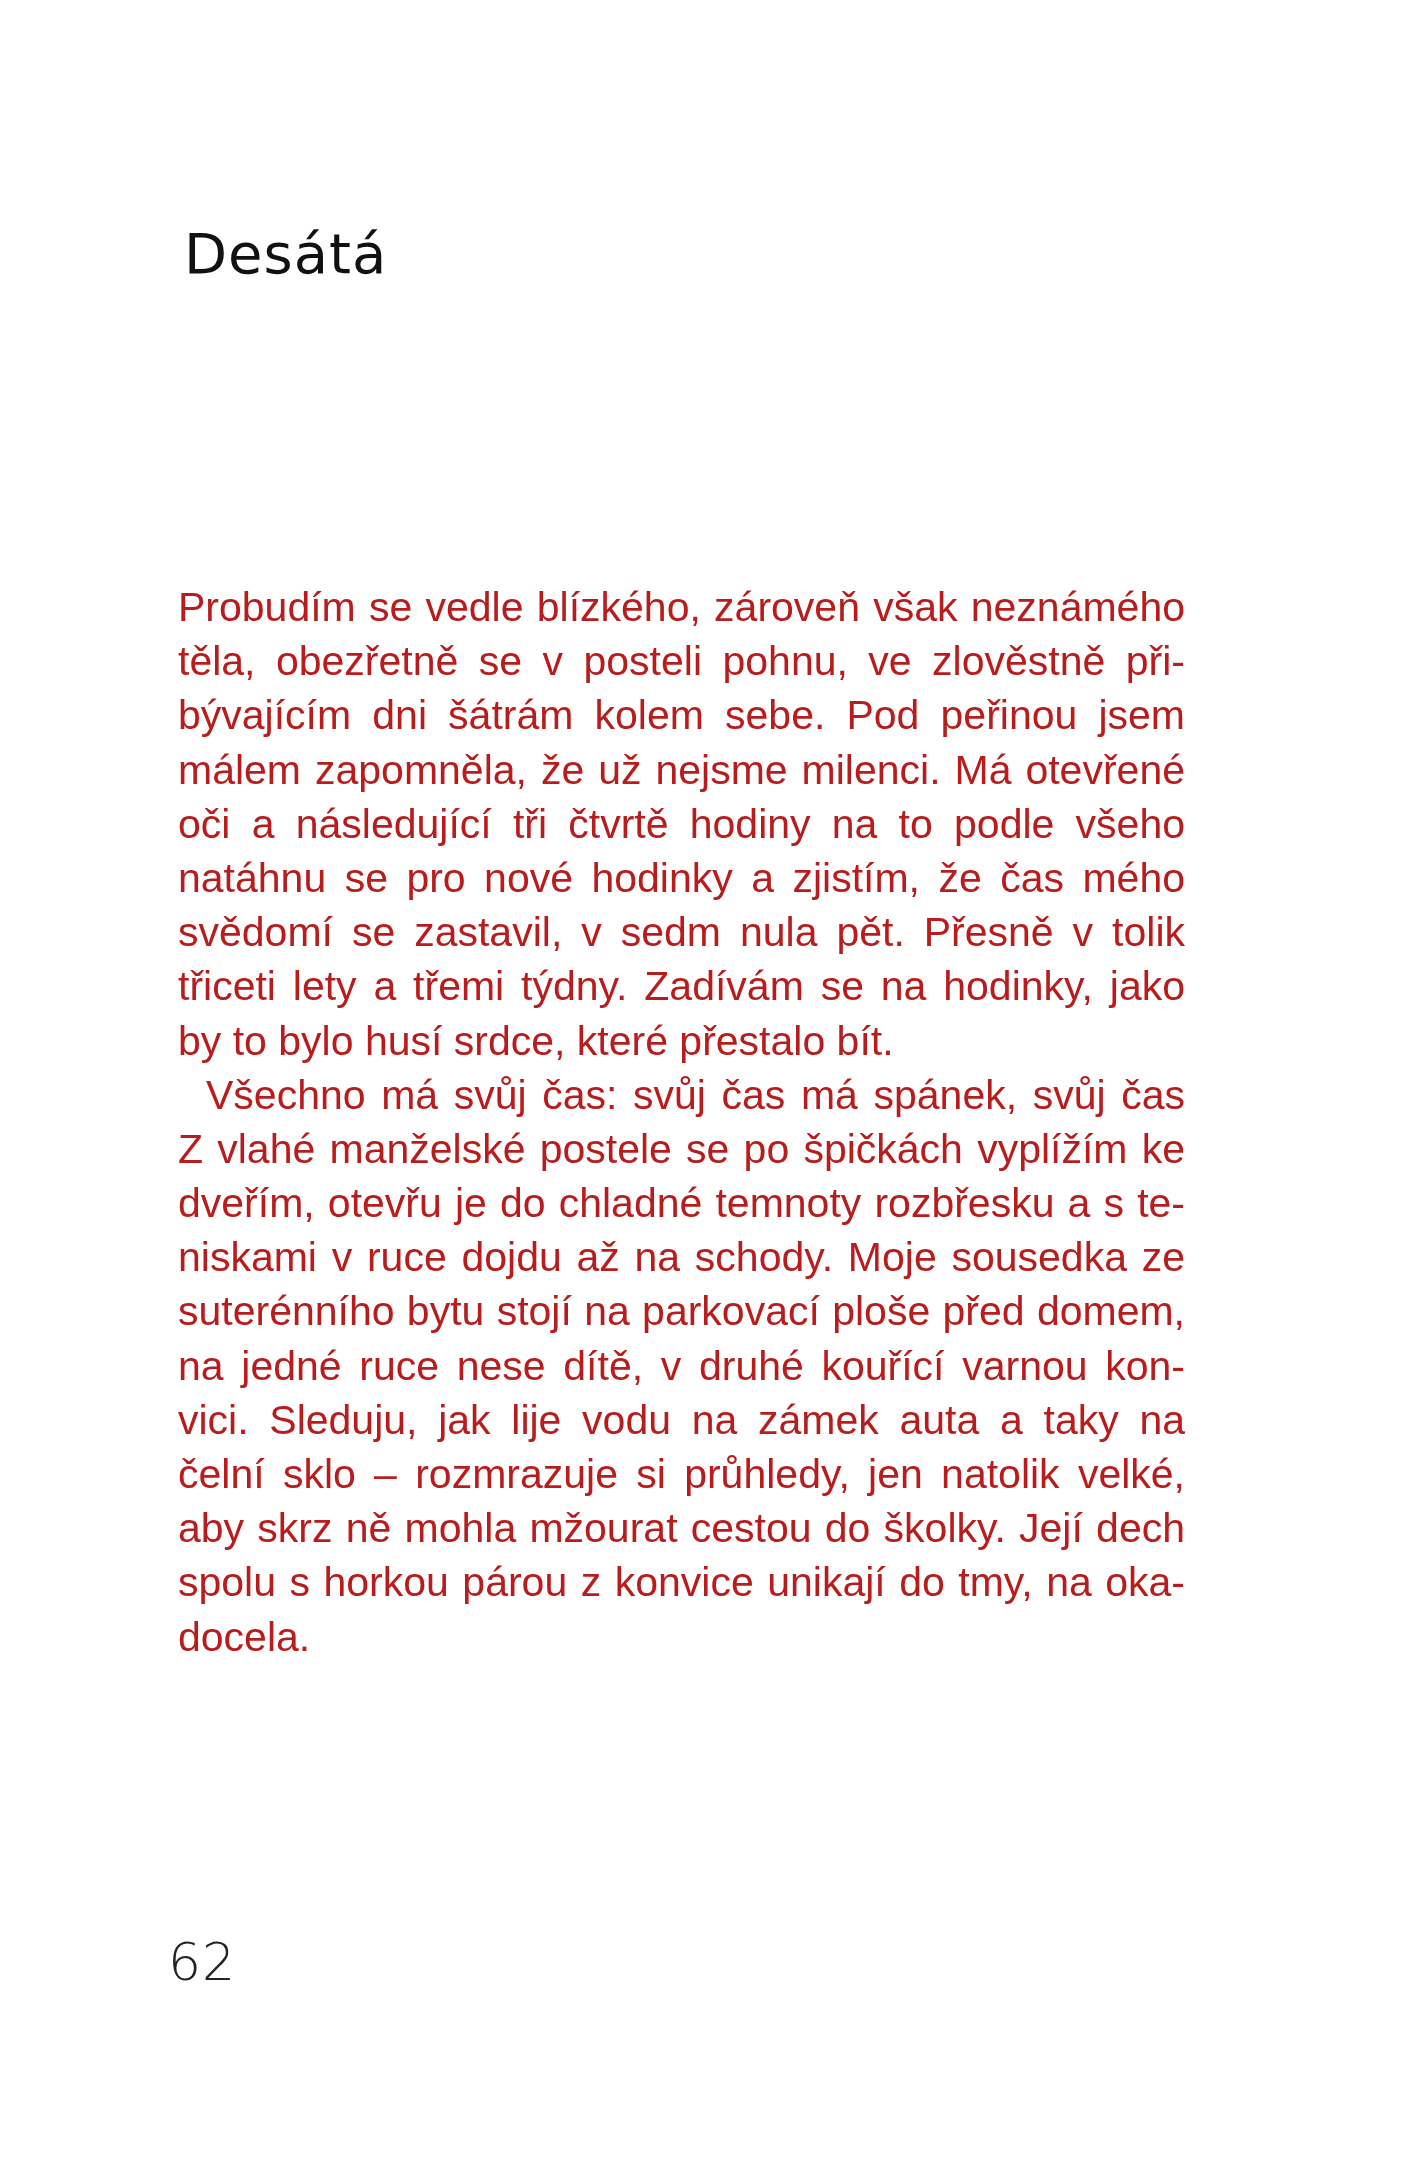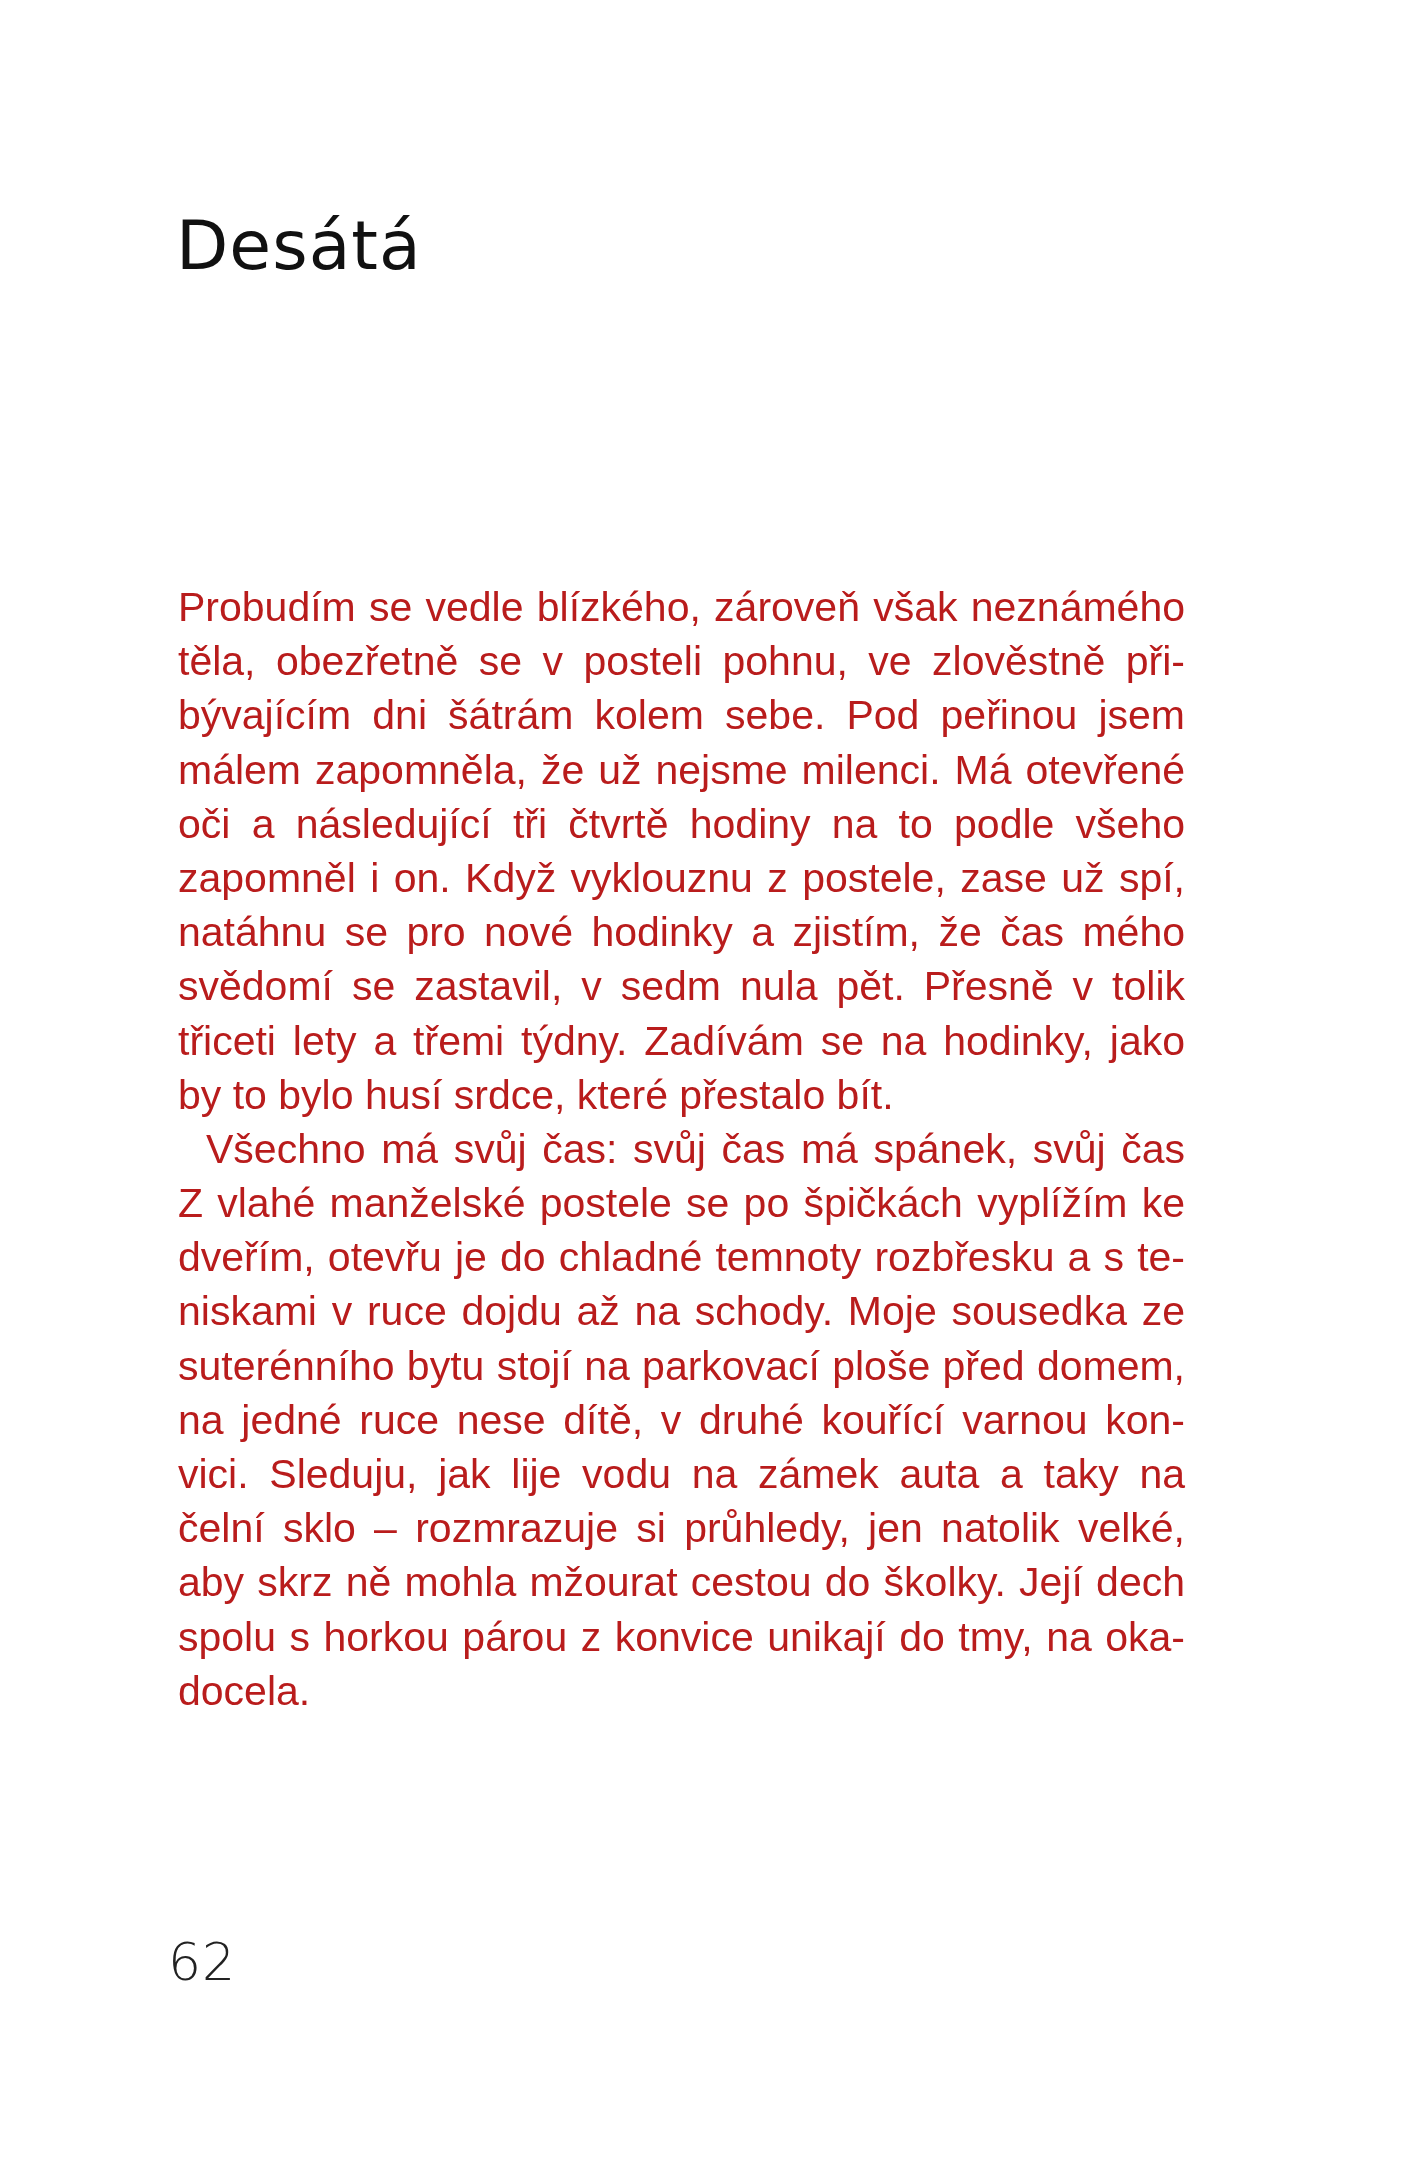--- a/index.html
+++ b/index.html
@@ -18,24 +18,24 @@
       position: absolute;
       left: 0; top: 0;
       width: 1415px;
       height: 2180px;
       background: #ffffff;
     }
     .chapter-title {
       position: absolute;
       left: 176px;
       top: 196px;
-      margin: 0;
+      margin: 8px;
       font-family: "DejaVu Sans", sans-serif;
       font-weight: normal;
-      font-size: 68px;
+      font-size: 56px;
       line-height: 100px;
       letter-spacing: 1px;
       color: #111111;
     }
     .body-text {
       position: absolute;
       left: 178px;
       top: 580px;
       width: 1007px;
       font-family: Liberation Sans, sans-serif;
@@ -75,21 +75,20 @@
 
   <h1 class="chapter-title">Desátá</h1>
 
   <div class="body-text">
     <div>
       <span class="line">Probudím se vedle blízkého, zároveň však neznámého</span>
       <span class="line">těla, obezřetně se v posteli pohnu, ve zlověstně při-</span>
       <span class="line">bývajícím dni šátrám kolem sebe. Pod peřinou jsem</span>
       <span class="line">málem zapomněla, že už nejsme milenci. Má otevřené</span>
       <span class="line">oči a následující tři čtvrtě hodiny na to podle všeho</span>
-      <span class="line">zapomněl i on. Když vyklouznu z postele, zase už spí,</span>
       <span class="line">natáhnu se pro nové hodinky a zjistím, že čas mého</span>
       <span class="line">svědomí se zastavil, v sedm nula pět. Přesně v tolik</span>
       <span class="line">třiceti lety a třemi týdny. Zadívám se na hodinky, jako</span>
       <span class="line last">by to bylo husí srdce, které přestalo bít.</span>
     </div>
     <div>
       <span class="line indent">Všechno má svůj čas: svůj čas má spánek, svůj čas</span>
       <span class="line">Z vlahé manželské postele se po špičkách vyplížím ke</span>
       <span class="line">dveřím, otevřu je do chladné temnoty rozbřesku a s te-</span>
       <span class="line">niskami v ruce dojdu až na schody. Moje sousedka ze</span>

